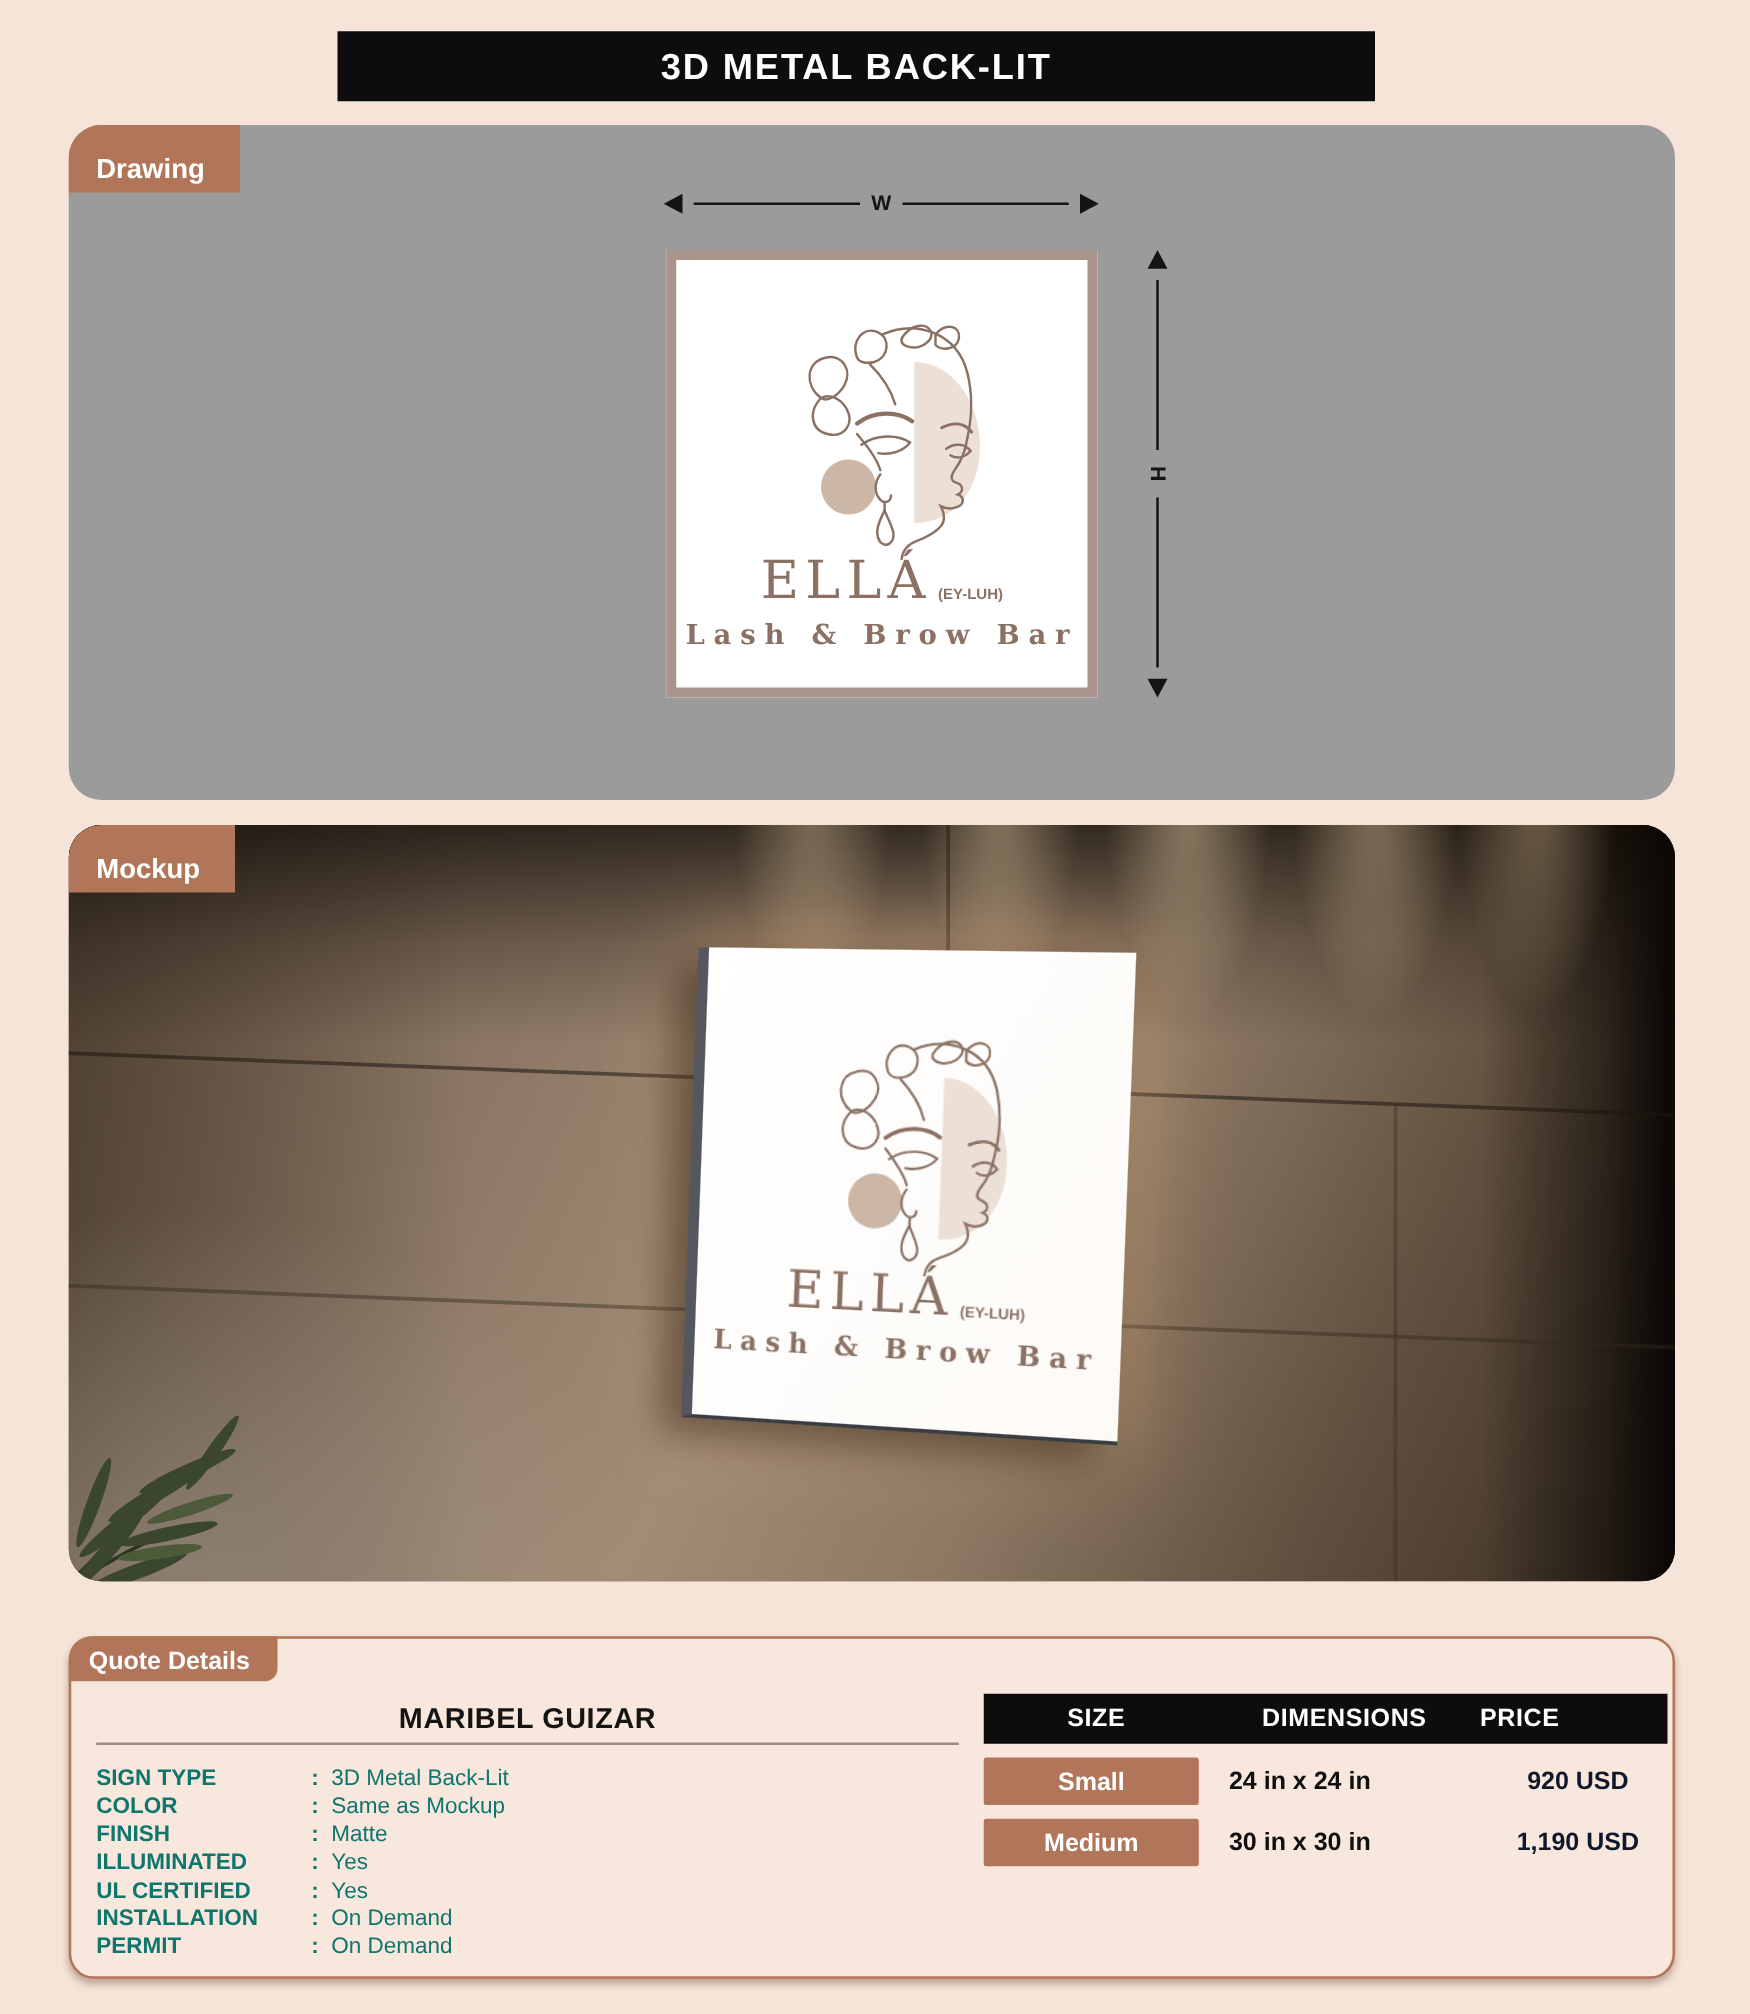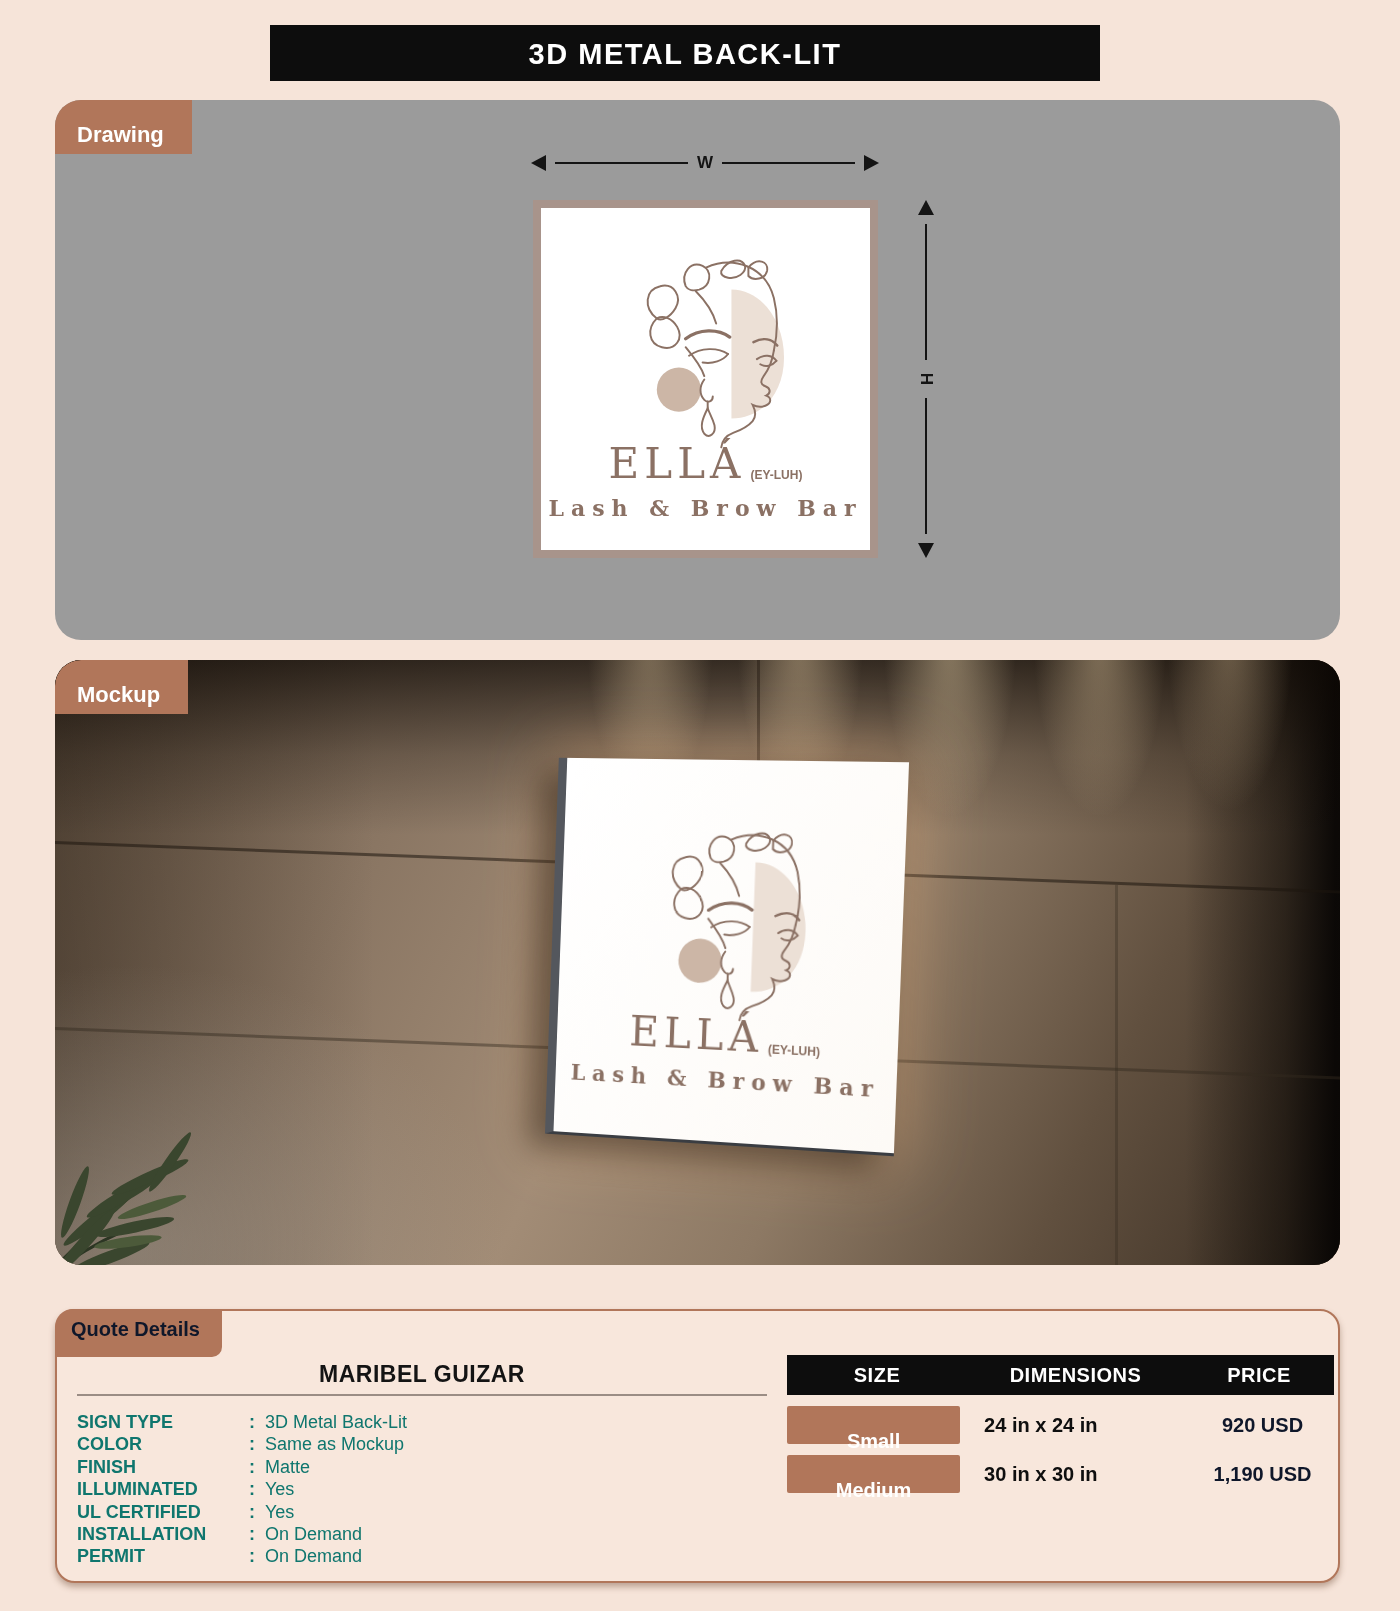--- a/index.html
+++ b/index.html
@@ -66,40 +66,40 @@
     border-left:9px solid #54575d;border-bottom:3px solid #3a3d42;box-sizing:border-box;
     transform:perspective(1300px) rotateY(-10deg) rotate(2.2deg);
     box-shadow:-18px 14px 30px rgba(18,10,5,.45), 0 0 60px 12px rgba(255,190,130,.30);
     display:flex;flex-direction:column;justify-content:center;}
   .plant{position:absolute;left:-15px;bottom:-12px;}
 
   
   .quote-panel{position:absolute;left:55px;top:1309px;width:1285px;height:274px;box-sizing:border-box;
     background:#f8e7dc;border:2px solid #b1765a;border-radius:20px;
     box-shadow:0 4px 6px rgba(120,85,65,.45);}
-  .quote-tab{position:absolute;top:-2px;left:-2px;background:#b1765a;color:#0f172a;font-weight:bold;
-    font-size:20px;height:48px;line-height:41px;padding:0 22px 0 16px;border-radius:18px 0 10px 0;}
+  .quote-tab{position:absolute;top:-2px;left:-2px;background:#b1765a;color:#ffffff;font-weight:bold;
+    font-size:20px;height:36px;line-height:41px;padding:0 22px 0 16px;border-radius:18px 0 10px 0;}
   .customer-name{position:absolute;left:20px;top:50px;width:690px;text-align:center;
     font-size:23px;font-weight:800;color:#141414;letter-spacing:.5px;}
   .name-rule{position:absolute;left:20px;top:83px;width:690px;height:1.5px;background:#9b8d85;}
   .specs{position:absolute;left:20px;top:100px;}
   .spec-row{display:flex;line-height:22.4px;font-size:18px;color:#0f766e;}
   .spec-label{width:172px;font-weight:800;}
   .spec-colon{width:16px;font-weight:800;}
   .spec-value{font-weight:400;}
 
   .price-table{position:absolute;left:730px;top:44px;width:547px;}
   .pt-header{display:flex;background:#0d0d0d;color:#fff;height:40px;line-height:40px;
     font-size:20px;font-weight:800;letter-spacing:.5px;text-align:center;}
   .col-size{width:180px;text-align:center;}
   .col-dim{width:217px;text-align:center;}
-  .col-price{width:150px;text-align:center;}
+  .col-price{width:150px;text-align:left;}
   .pt-row{display:flex;align-items:center;height:38px;margin-top:11px;}
   .size-btn{width:180px;height:38px;line-height:38px;background:#b1765a;color:#fff;
-    font-size:20px;font-weight:bold;text-align:center;border:none;border-radius:2px;padding:16px;
+    font-size:20px;font-weight:bold;text-align:center;border:none;border-radius:2px;padding:1px;
     font-family:"Liberation Sans",sans-serif;cursor:pointer;}
   .cell-dim{width:217px;text-align:left;font-size:20px;font-weight:800;color:#0f0f0f;padding-left:24px;}
   .cell-price{width:150px;text-align:center;font-size:20px;font-weight:800;color:#0f172a;}
 </style>
 </head>
 <body>
 
 <div class="page">
 
   <div class="title-bar">3D METAL BACK-LIT</div>

